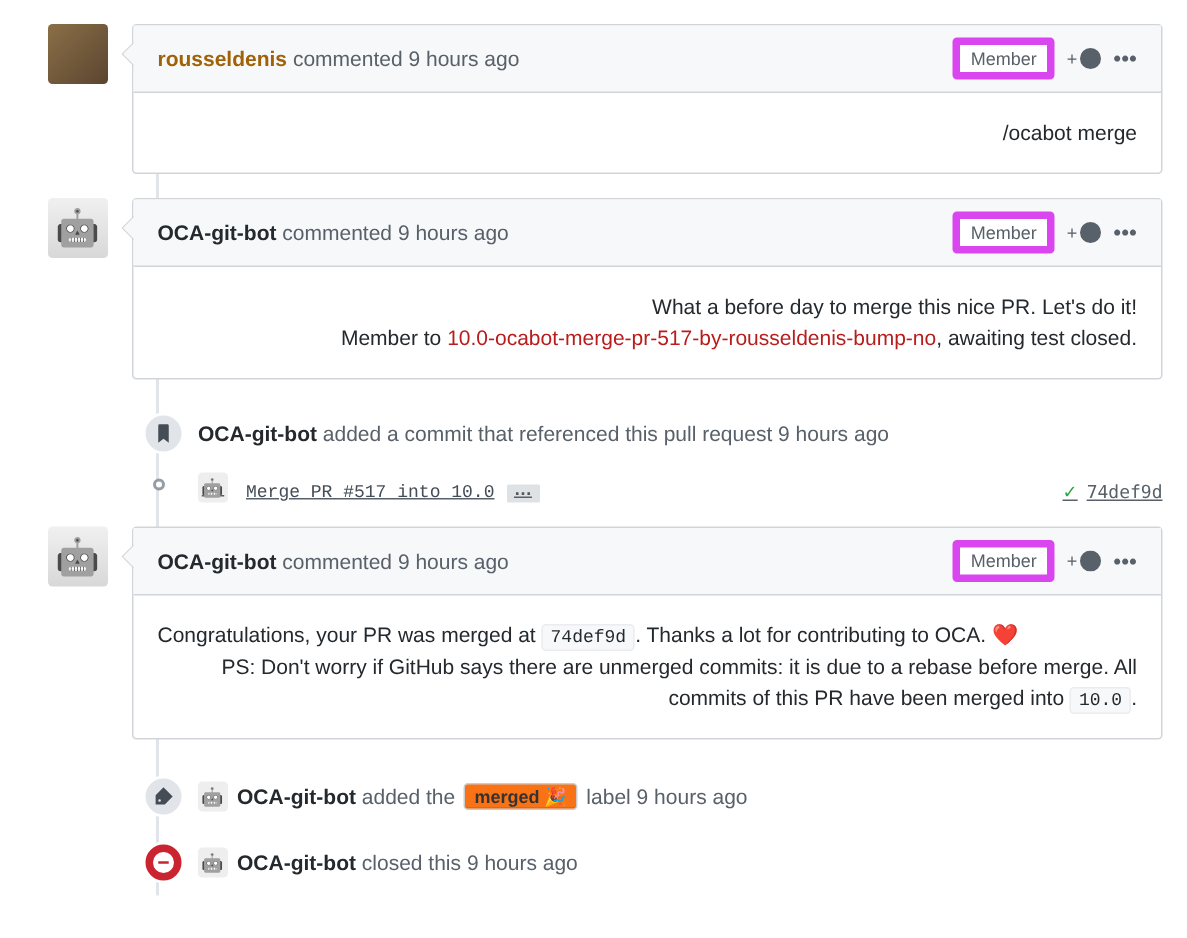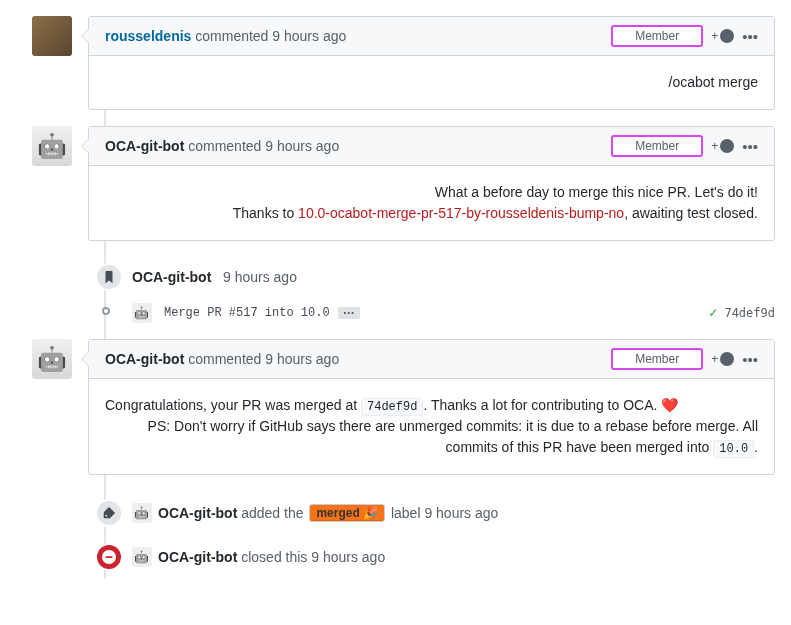--- a/index.html
+++ b/index.html
@@ -73,22 +73,22 @@
   align-items: center;
   padding: 8px 16px;
   background: #f6f8fa;
   border-bottom: 1px solid #d1d5da;
   color: #586069;
 }
 .author { color: #24292e; font-weight: 600; }
 .header-right { margin-left: auto; display: flex; align-items: center; gap: 8px; }
 .badge {
   display: inline-block;
-  padding: 2px 22px;
-  border: 2px solid #d946ef;
+  padding: 2px 7px;
+  border: 5px solid #d946ef;
   border-radius: 3px;
   font-size: 12px;
   font-weight: 500;
   color: #586069;
   background: #fff;
 }
 .icon-btn {
   display: inline-flex;
   align-items: center;
   color: #586069;
@@ -201,21 +201,21 @@
 </style>
 </head>
 <body>
 
 <div class="timeline">
 
   <div class="comment-wrap">
     <div class="avatar-big avatar-person"></div>
     <div class="comment-box">
       <div class="comment-header">
-        <a class="author link" style="color:#0369a1">rousseldenis</a>
+        <a class="author link" style="color:#a16207">rousseldenis</a>
         &nbsp;<span>commented</span>
         &nbsp;<a class="link" style="color:#586069">9 hours ago</a>
         <div class="header-right">
           <span class="badge">Member</span>
           <span class="icon-btn plus-react">+<svg width="14" height="14" viewBox="0 0 16 16" fill="currentColor">
                 <path d="M8 0a8 8 0 100 16A8 8 0 008 0zM5.5 7a1 1 0 100-2 1 1 0 000 2zm5 0a1 1 0 100-2 1 1 0 000 2zM4.5 10a.5.5 0 00-.4.8 5 5 0 007.8 0 .5.5 0 00-.4-.8h-7z"></path>
               </svg></span>
           <span class="icon-btn">•••</span>
         </div>
       </div>
@@ -236,42 +236,42 @@
           <span class="badge">Member</span>
           <span class="icon-btn plus-react">+<svg width="14" height="14" viewBox="0 0 16 16" fill="currentColor">
                 <path d="M8 0a8 8 0 100 16A8 8 0 008 0zM5.5 7a1 1 0 100-2 1 1 0 000 2zm5 0a1 1 0 100-2 1 1 0 000 2zM4.5 10a.5.5 0 00-.4.8 5 5 0 007.8 0 .5.5 0 00-.4-.8h-7z"></path>
               </svg></span>
           <span class="icon-btn">•••</span>
         </div>
       </div>
       <div class="comment-body">
         <p>
           <span>What a before day to merge this nice PR. Let's do it!</span><br>
-          <span>Thanks to </span><a class="link">10.0-ocabot-merge-pr-517-by-rousseldenis-bump-no</a><span>, awaiting test closed.</span>
+          <span>Member to </span><a class="link">10.0-ocabot-merge-pr-517-by-rousseldenis-bump-no</a><span>, awaiting test closed.</span>
         </p>
       </div>
     </div>
   </div>
 
   <div class="timeline-item">
     <span class="tl-badge">
       <svg width="14" height="14" viewBox="0 0 14 16" fill="currentColor">
           <path d="M10 1H4a1 1 0 00-1 1v13l4-3 4 3V2a1 1 0 00-1-1z"></path>
         </svg>
     </span>
     <span style="margin-left:16px; display:flex; align-items:center;">
       <a class="author">OCA-git-bot</a>
-      &nbsp;
+      &nbsp;<span>added a commit that referenced this pull request</span>
       &nbsp;<a style="color:#586069">9 hours ago</a>
     </span>
   </div>
 
   <div class="commit-row">
     <span class="commit-dot"></span>
-    <span style="margin-left:16px; display:flex; align-items:center; width:100%;">
+    <span style="margin-left:16px; display:flex; align-items:flex-end; width:100%;text-decoration:underline;">
       <span class="small-avatar"></span>
       <span class="commit-msg">Merge PR #517 into 10.0</span>
       <span class="ellipsis-btn">…</span>
       <span class="commit-right">
         <span class="check">✓</span>
         <a class="sha">74def9d</a>
       </span>
     </span>
   </div>
 

